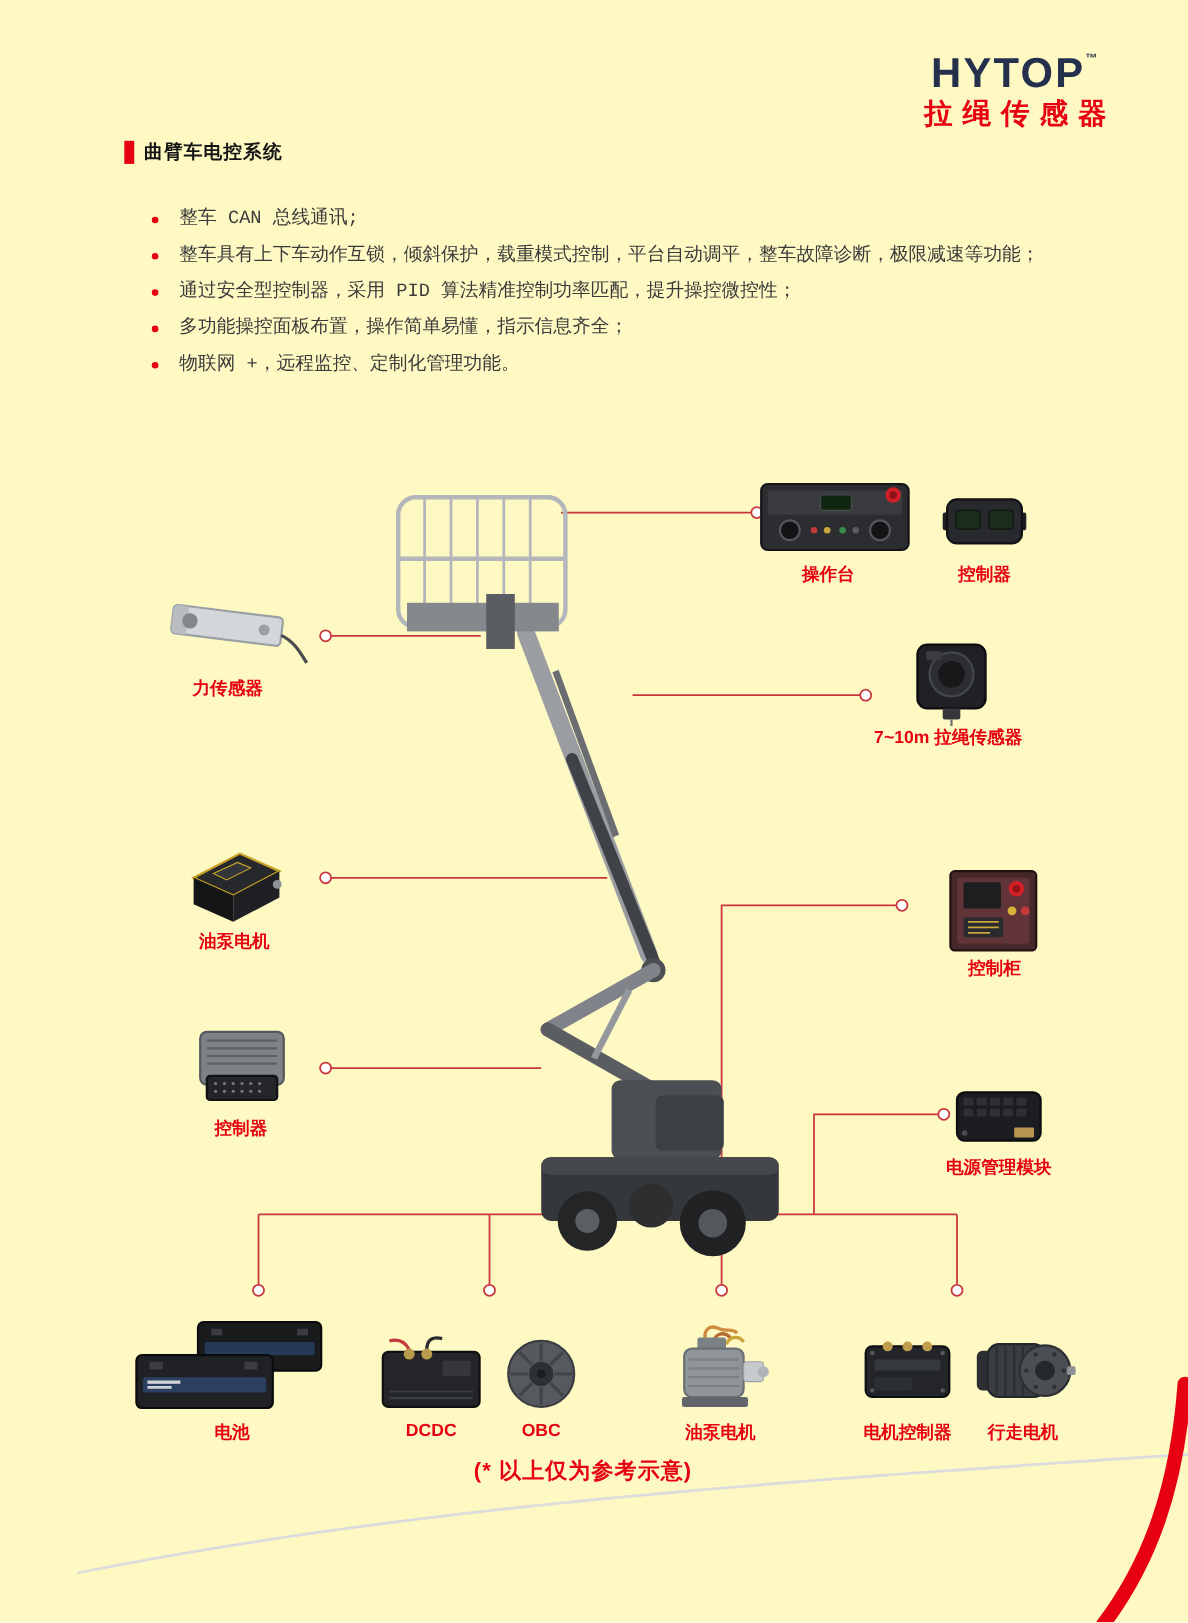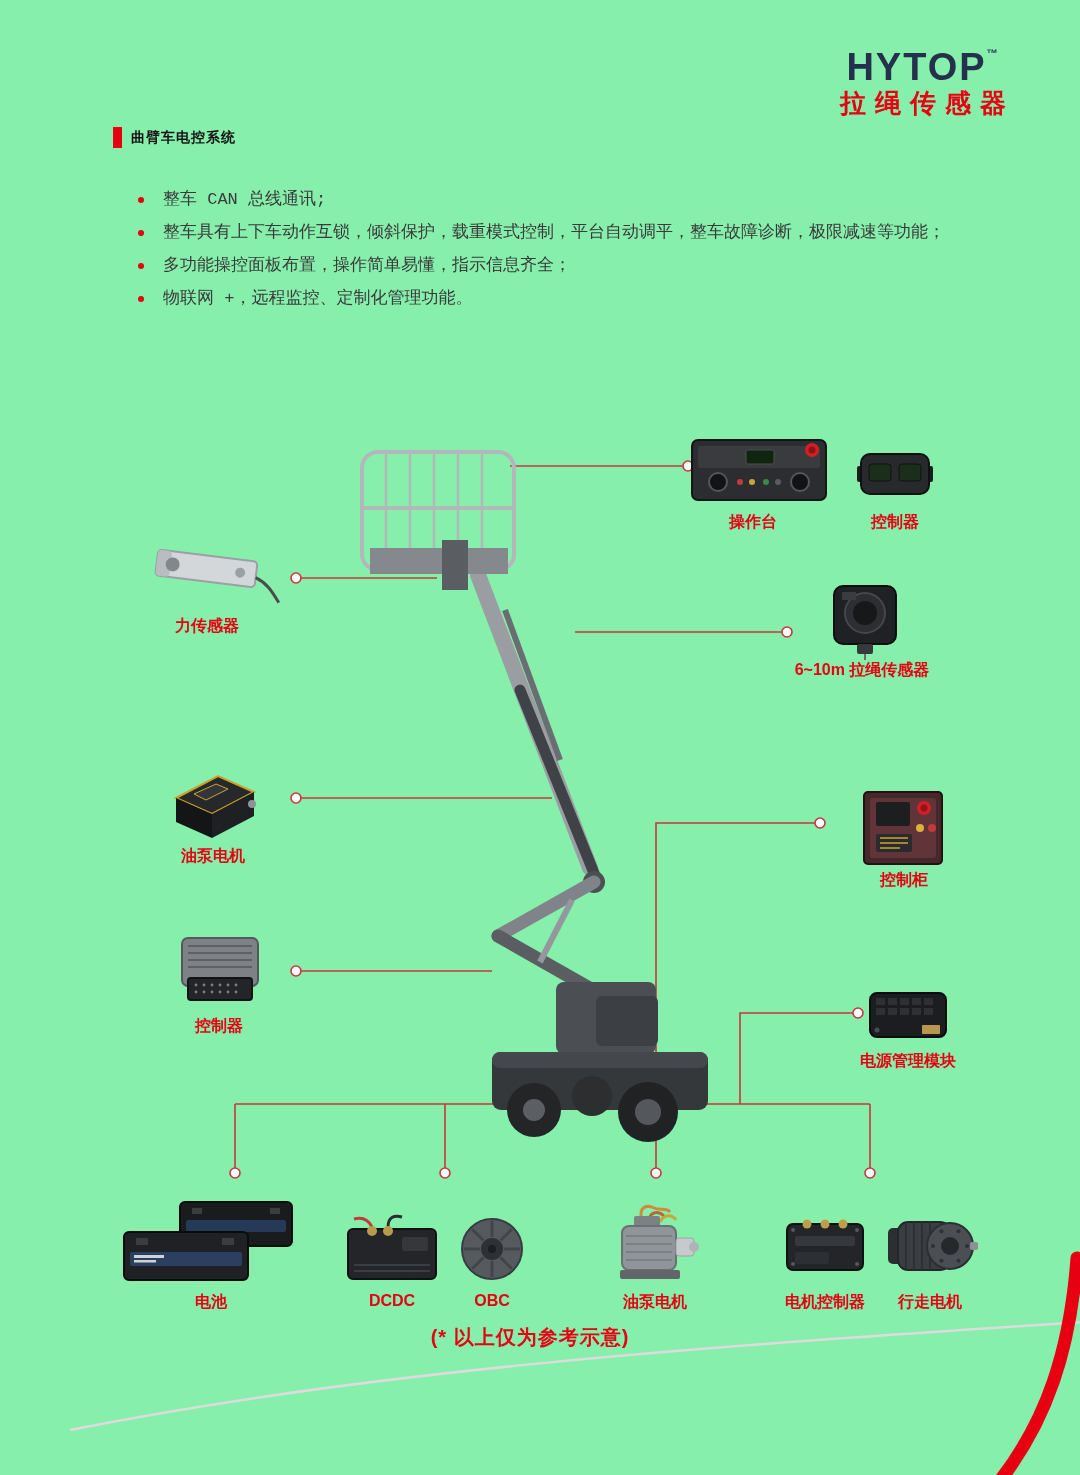--- a/index.html
+++ b/index.html
@@ -1,27 +1,27 @@
 <!DOCTYPE html>
 <html><head>
 <meta charset="utf-8">
 <style>
   html,body{margin:0;padding:0;background:#fff;}
-  .page{position:relative;width:1080px;height:1475px;background:#86efac;overflow:hidden;
+  .page{position:relative;width:1080px;height:1475px;background:#fef9c3;overflow:hidden;
         font-family:"Liberation Sans","DejaVu Sans",sans-serif;}
   
   .logo{position:absolute;top:48px;right:62px;width:190px;text-align:center;}
   .logo-en{font-size:38px;font-weight:800;color:#25304d;letter-spacing:2px;line-height:1;}
   .logo-en sup{font-size:11px;font-weight:700;vertical-align:top;color:#25304d;}
   .logo-cn{margin-top:4px;font-size:26px;font-weight:700;color:#e60012;letter-spacing:9px;
            padding-left:9px;line-height:1;}
   
   .title-block{position:absolute;left:113px;top:127px;display:flex;align-items:center;gap:9px;}
   .title-bar{width:9px;height:21px;background:#e60012;}
-  .title-text{font-size:14px;font-weight:700;color:#141414;letter-spacing:1px;}
+  .title-text{font-size:17px;font-weight:700;color:#141414;letter-spacing:1px;}
   
   .features{position:absolute;left:136px;top:190px;width:880px;list-style:none;margin:0;padding:0;font-family:Liberation Mono, monospace;}
   .features li{position:relative;padding-left:27px;margin-bottom:13px;font-size:17px;
                line-height:20px;color:#3a3a3a;}
   .features li .dot{position:absolute;left:2px;top:7px;width:6px;height:6px;border-radius:50%;
                background:#e60012;}
   
   .overlay{position:absolute;left:0;top:0;width:1080px;height:1475px;}
   .comp{position:absolute;}
   .comp svg{display:block;width:100%;height:100%;}
@@ -41,20 +41,21 @@
   </div>
 
   <div class="title-block">
     <span class="title-bar"></span>
     <span class="title-text">曲臂车电控系统</span>
   </div>
 
   <ul class="features">
     <li><span class="dot"></span><span>整车 CAN 总线通讯;</span></li>
     <li><span class="dot"></span><span>整车具有上下车动作互锁，倾斜保护，载重模式控制，平台自动调平，整车故障诊断，极限减速等功能；</span></li>
+    <li><span class="dot"></span><span>通过安全型控制器，采用 PID 算法精准控制功率匹配，提升操控微控性；</span></li>
     <li><span class="dot"></span><span>多功能操控面板布置，操作简单易懂，指示信息齐全；</span></li>
     <li><span class="dot"></span><span>物联网 +，远程监控、定制化管理功能。</span></li>
   </ul>
 
   <svg class="overlay" viewBox="0 0 1080 1475">
 
     <g stroke="#c9363d" stroke-width="1.6" fill="none">
       <line x1="510" y1="466" x2="686" y2="466"></line>
       <line x1="296" y1="578" x2="437" y2="578"></line>
       <line x1="296" y1="798" x2="552" y2="798"></line>
@@ -347,21 +348,21 @@
         <circle cx="51" cy="42" r="2"></circle>
           <circle cx="59.5" cy="27.3" r="2"></circle>
           <circle cx="76.5" cy="27.3" r="2"></circle>
       </g>
     </svg>
   </div>
 
   <div class="comp-label" style="left:753px;top:512px;">操作台</div>
   <div class="comp-label" style="left:895px;top:512px;">控制器</div>
   <div class="comp-label" style="left:207px;top:616px;">力传感器</div>
-  <div class="comp-label" style="left:862px;top:660px;">6~10m 拉绳传感器</div>
+  <div class="comp-label" style="left:862px;top:660px;">7~10m 拉绳传感器</div>
   <div class="comp-label" style="left:213px;top:846px;">油泵电机</div>
   <div class="comp-label" style="left:904px;top:870px;">控制柜</div>
   <div class="comp-label" style="left:219px;top:1016px;">控制器</div>
   <div class="comp-label" style="left:908px;top:1051px;">电源管理模块</div>
   <div class="comp-label" style="left:211px;top:1292px;">电池</div>
   <div class="comp-label" style="left:392px;top:1292px;">DCDC</div>
   <div class="comp-label" style="left:492px;top:1292px;">OBC</div>
   <div class="comp-label" style="left:655px;top:1292px;">油泵电机</div>
   <div class="comp-label" style="left:825px;top:1292px;">电机控制器</div>
   <div class="comp-label" style="left:930px;top:1292px;">行走电机</div>

